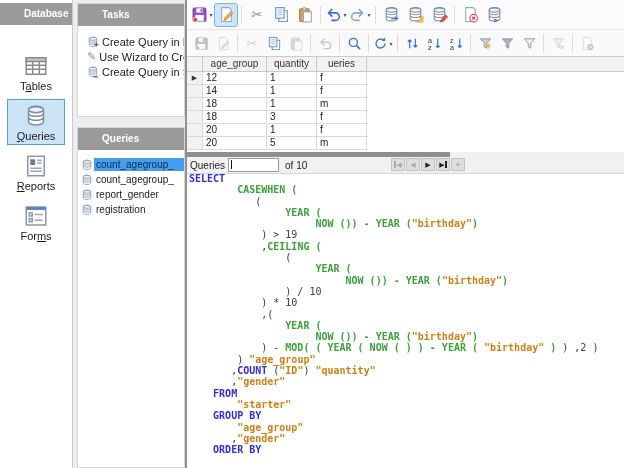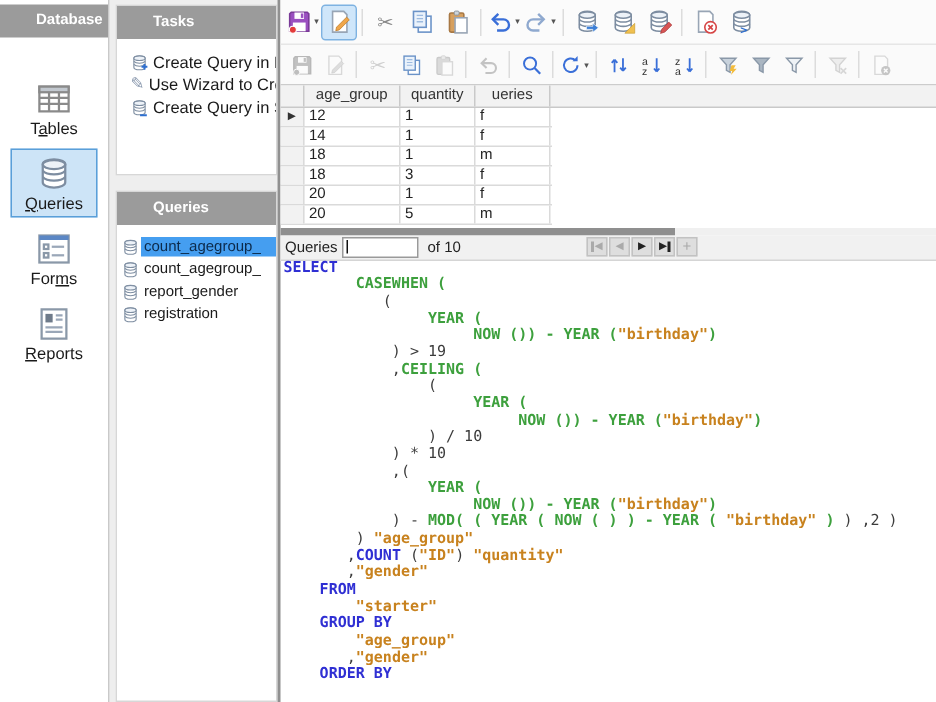--- a/index.html
+++ b/index.html
@@ -98,39 +98,39 @@
               <path d="M3 3.8C3 2.5 5.2 1.5 8 1.5s5 1 5 2.3v7.9c0 1.3-2.2 2.3-5 2.3s-5-1-5-2.3z" fill="#fff" stroke="#7d8da1"></path>
               <ellipse cx="8" cy="3.8" rx="5" ry="2" fill="#edf2f8" stroke="#7d8da1"></ellipse>
               <path d="M3 6.6c.9 1 2.8 1.6 5 1.6s4.1-.6 5-1.6M3 9.3c.9 1 2.8 1.6 5 1.6s4.1-.6 5-1.6" fill="none" stroke="#7d8da1"></path>
             </svg>
           </span>
           <span class="lbl"><u>Q</u>ueries</span>
         </div>
         <div class="db-item">
           <span class="bigicon">
             <svg viewBox="0 0 16 16">
+              <rect x="2.5" y="1.5" width="11" height="13" fill="#fff" stroke="#8a98a8"></rect>
+              <rect x="4.2" y="3.5" width="3.2" height="3.8" fill="#6f7b8a"></rect>
+              <path d="M8.8 4.2h3M8.8 6h3M4.2 9.5h7.6M4.2 11.5h7.6" stroke="#9aa7b8"></path>
+            </svg>
+          </span>
+          <span class="lbl"><u>R</u>eports</span>
+        </div>
+        <div class="db-item">
+          <span class="bigicon">
+            <svg viewBox="0 0 16 16">
               <rect x="1.5" y="2" width="13" height="12" fill="#fff" stroke="#8a98a8"></rect>
               <rect x="1.5" y="2" width="13" height="2" fill="#5b87c5"></rect>
               <rect x="3.5" y="6" width="2" height="2" fill="#fff" stroke="#8a98a8"></rect>
               <path d="M7 7h5.5" stroke="#9aa7b8"></path>
               <rect x="3.5" y="9.8" width="2" height="2" fill="#fff" stroke="#8a98a8"></rect>
               <path d="M7 10.8h5.5" stroke="#9aa7b8"></path>
             </svg>
           </span>
           <span class="lbl">For<u>m</u>s</span>
-        </div>
-        <div class="db-item">
-          <span class="bigicon">
-            <svg viewBox="0 0 16 16">
-              <rect x="2.5" y="1.5" width="11" height="13" fill="#fff" stroke="#8a98a8"></rect>
-              <rect x="4.2" y="3.5" width="3.2" height="3.8" fill="#6f7b8a"></rect>
-              <path d="M8.8 4.2h3M8.8 6h3M4.2 9.5h7.6M4.2 11.5h7.6" stroke="#9aa7b8"></path>
-            </svg>
-          </span>
-          <span class="lbl"><u>R</u>eports</span>
         </div>
       </div>
   </aside>
 
   <section class="tasks-panel">
     <div class="panel-header">Tasks</div>
     <div class="tasks-items" id="task-items">
         <div class="task-item">
           <span class="ticon">
             <svg viewBox="0 0 16 16">

